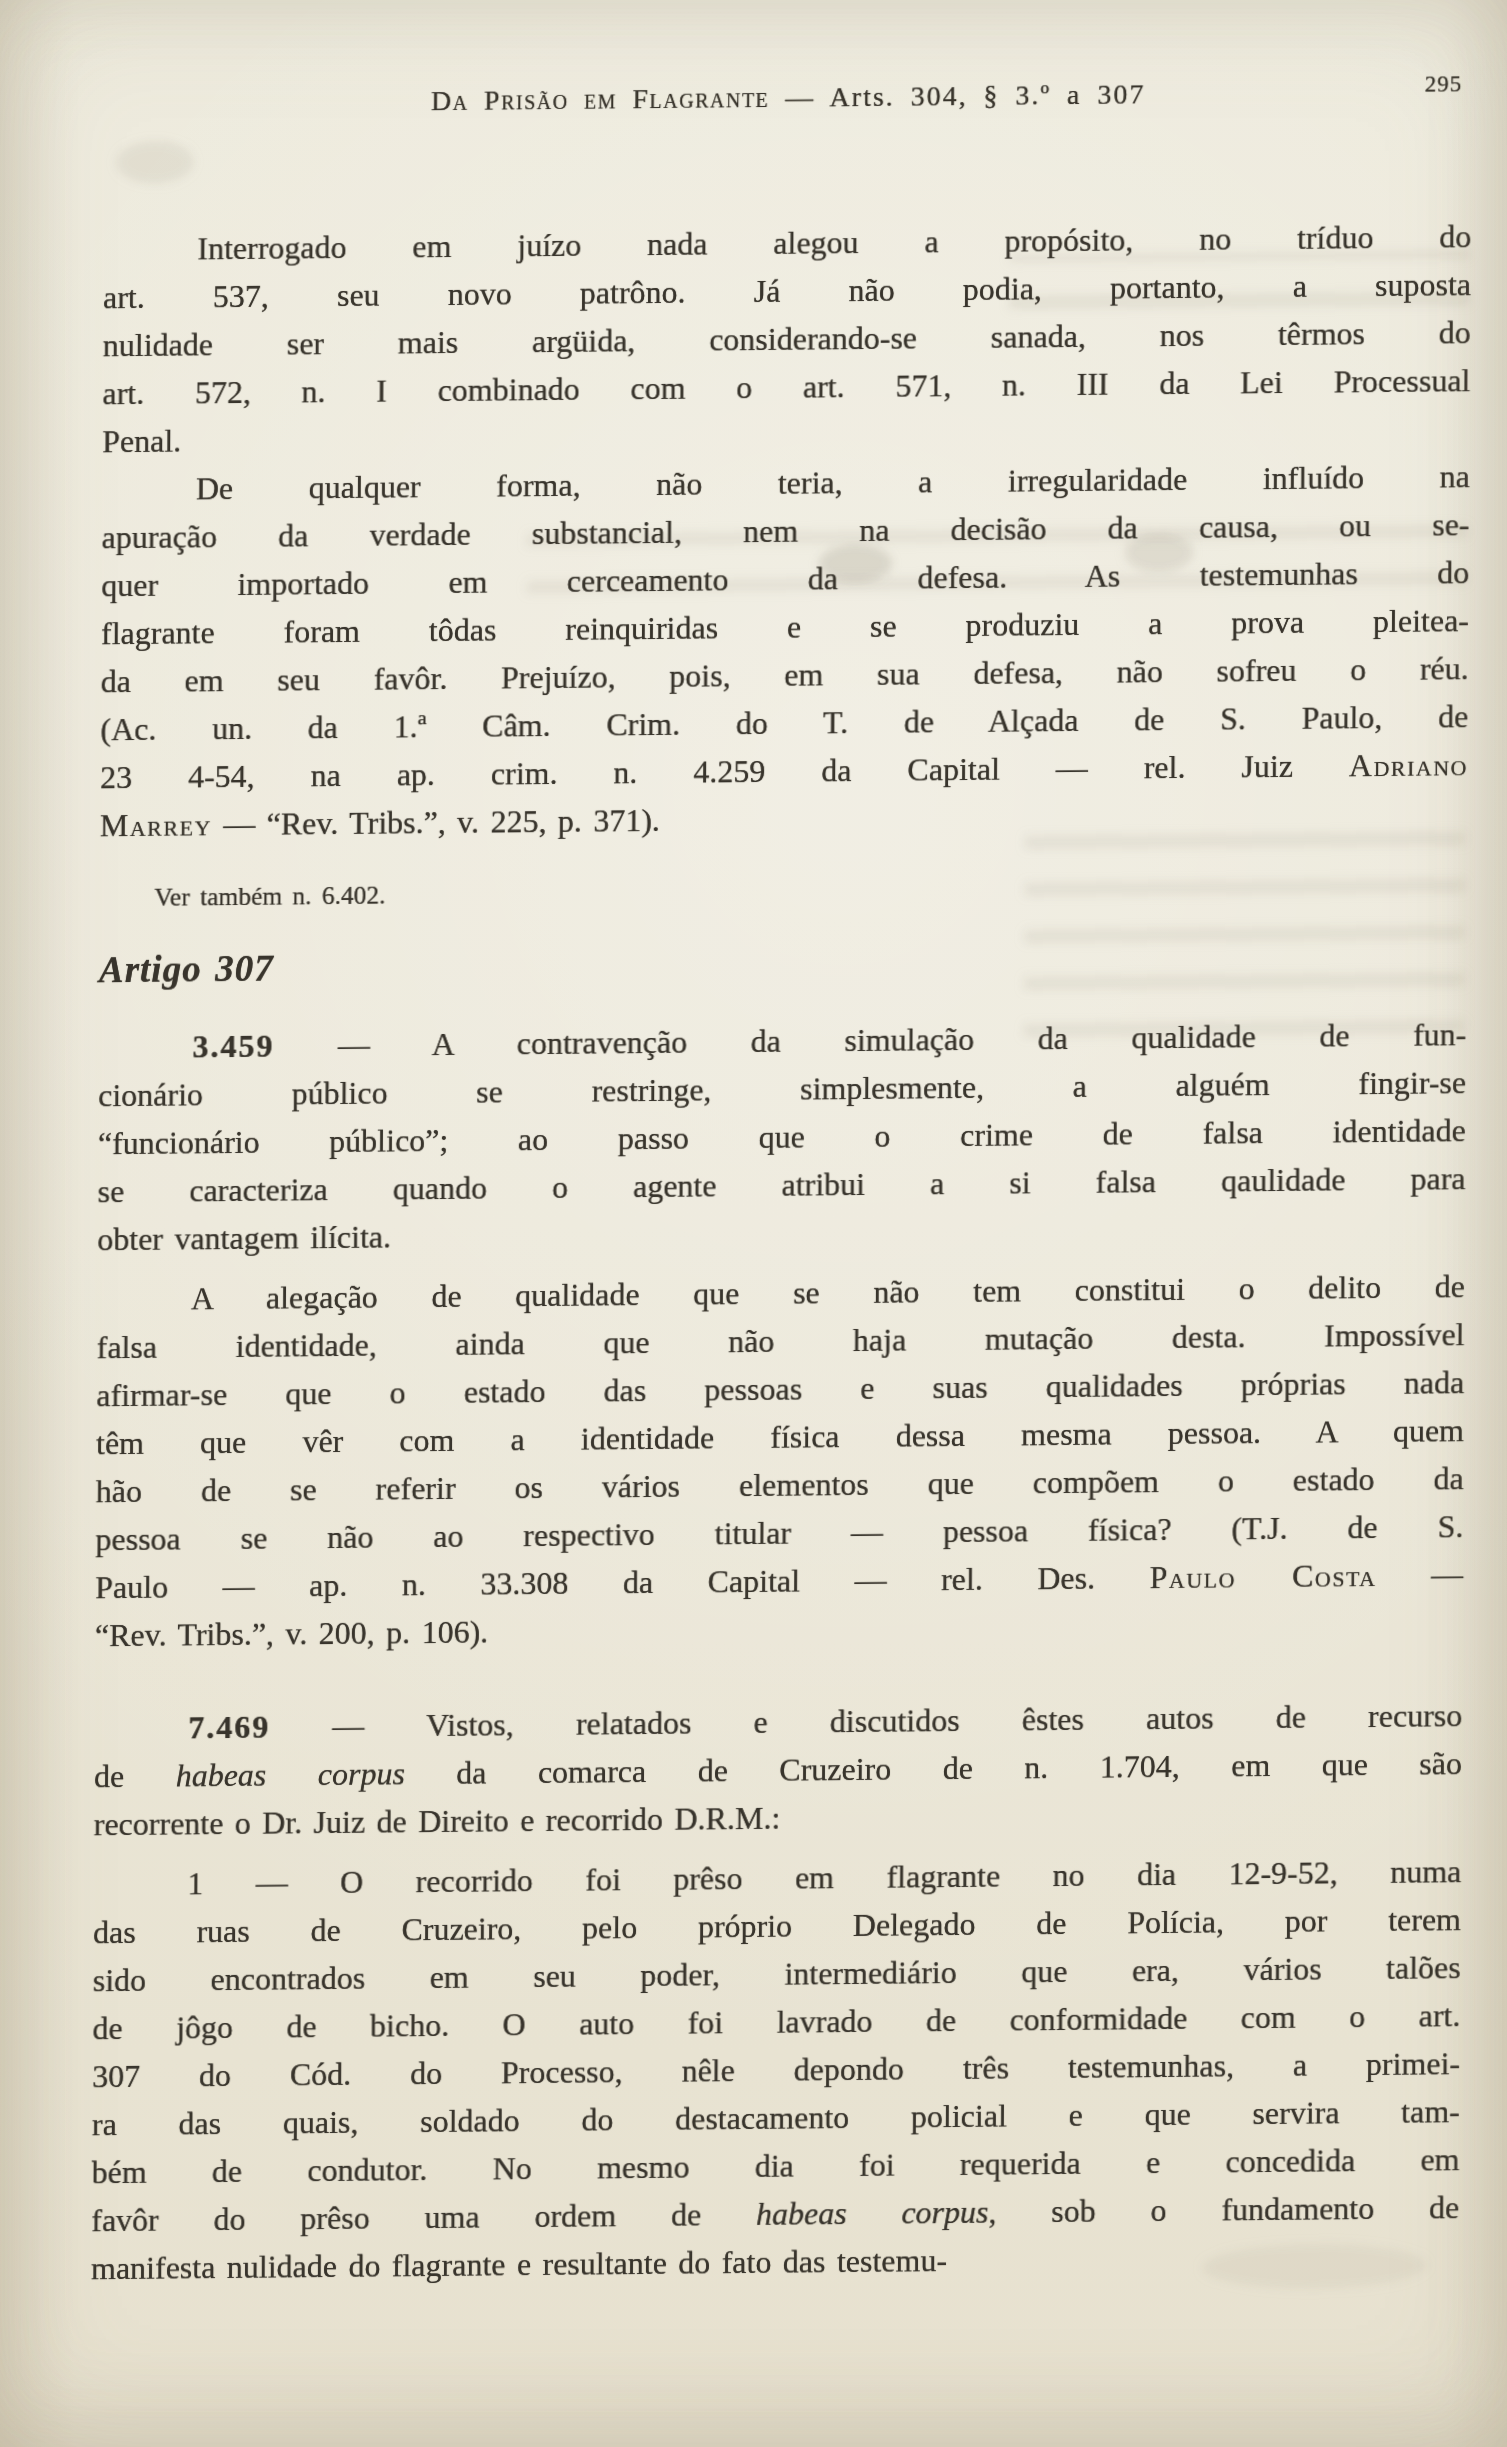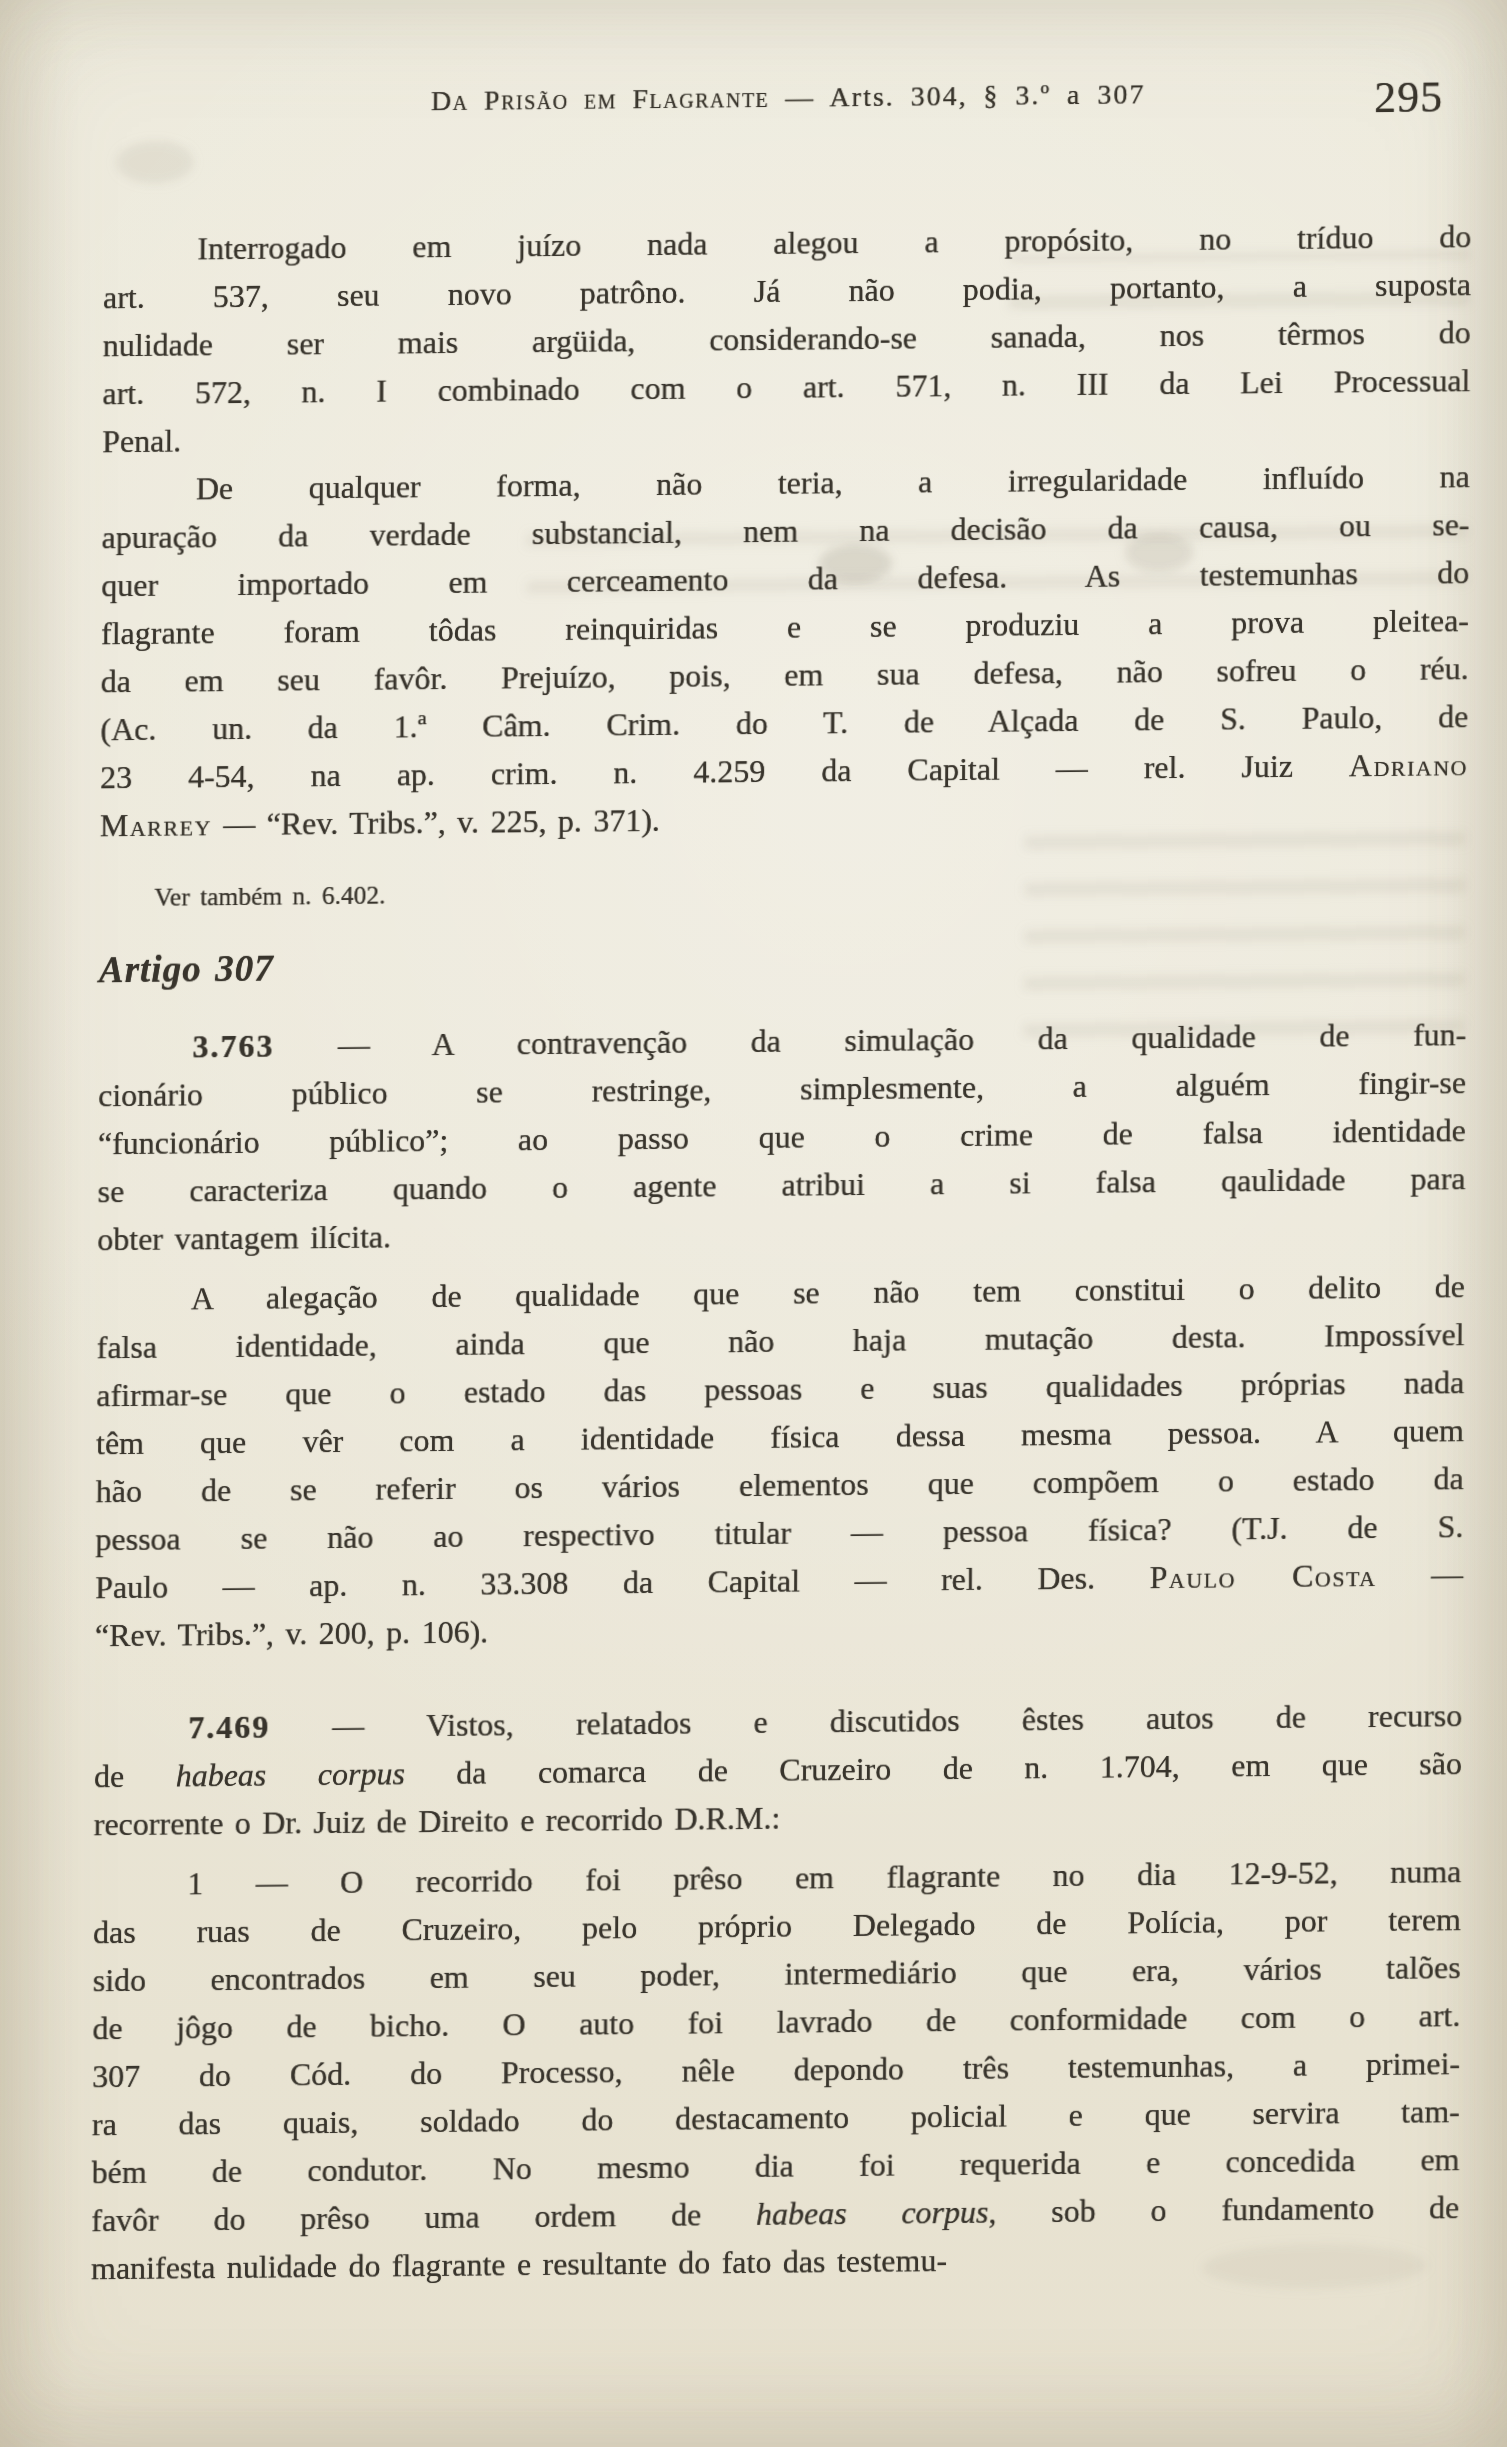--- a/index.html
+++ b/index.html
@@ -39,21 +39,21 @@
   .content{
     position:absolute;left:104px;top:82px;width:1368px;
     color:var(--ink);
     font-family:"Liberation Serif","DejaVu Serif",serif;
     text-shadow:0 0 0.7px rgba(56,52,44,0.85);
   }
 
   .running-head{position:relative;height:43px;}
   .rh-title{text-align:center;font-size:28px;letter-spacing:2px;word-spacing:6.9px;white-space:nowrap;}
   .rh-title .sc{font-variant:small-caps;}
-  .rh-page{position:absolute;right:29px;top:-3.9px;font-size:44px;letter-spacing:1px;}
+  .rh-page{position:absolute;right:10px;top:-3.9px;font-size:23px;letter-spacing:1px;}
 
   .text-block{margin-top:94px;font-size:32px;line-height:48px;word-spacing:3.4px;}
 
   .para{margin:0;}
   .para.follow{margin-top:11.8px;}
   .para.item{margin-top:11.8px;}
   .para.section-start{margin-top:45px;}
 
   .line{text-align:justify;text-align-last:justify;}
   .line.last{text-align-last:left;}
@@ -101,21 +101,21 @@
             <div class="line"><span>quer importado em cerceamento da defesa.  As testemunhas do</span></div>
             <div class="line"><span>flagrante foram tôdas reinquiridas e se produziu a prova pleitea-</span></div>
             <div class="line"><span>da em seu favôr.  Prejuízo, pois, em sua defesa, não sofreu o réu.</span></div>
             <div class="line"><span>(Ac. un. da 1.ª Câm. Crim. do T. de Alçada de S. Paulo, de</span></div>
             <div class="line"><span>23 4-54, na ap. crim. n. 4.259 da Capital — rel. Juiz </span><span class="sc">Adriano</span></div>
             <div class="line last"><span class="sc">Marrey</span><span> — “Rev. Tribs.”, v. 225, p. 371).</span></div>
           </div>
           <div class="note">Ver também n. 6.402.</div>
           <div class="heading">Artigo 307</div>
           <div class="para">
-            <div class="line indent"><span class="b">3.763</span><span> — A contravenção da simulação da qualidade de fun-</span></div>
+            <div class="line indent"><span class="b">3.459</span><span> — A contravenção da simulação da qualidade de fun-</span></div>
             <div class="line"><span>cionário público se restringe, simplesmente, a alguém fingir-se</span></div>
             <div class="line"><span>“funcionário público”;  ao passo que o crime de falsa identidade</span></div>
             <div class="line"><span>se caracteriza quando o agente atribui a si falsa qaulidade para</span></div>
             <div class="line last"><span>obter vantagem ilícita.</span></div>
           </div>
           <div class="para follow">
             <div class="line indent"><span>A alegação de qualidade que se não tem constitui o delito de</span></div>
             <div class="line"><span>falsa identidade, ainda que não haja mutação desta.  Impossível</span></div>
             <div class="line"><span>afirmar-se que o estado das pessoas e suas qualidades próprias nada</span></div>
             <div class="line"><span>têm que vêr com a identidade física dessa mesma pessoa.  A quem</span></div>

